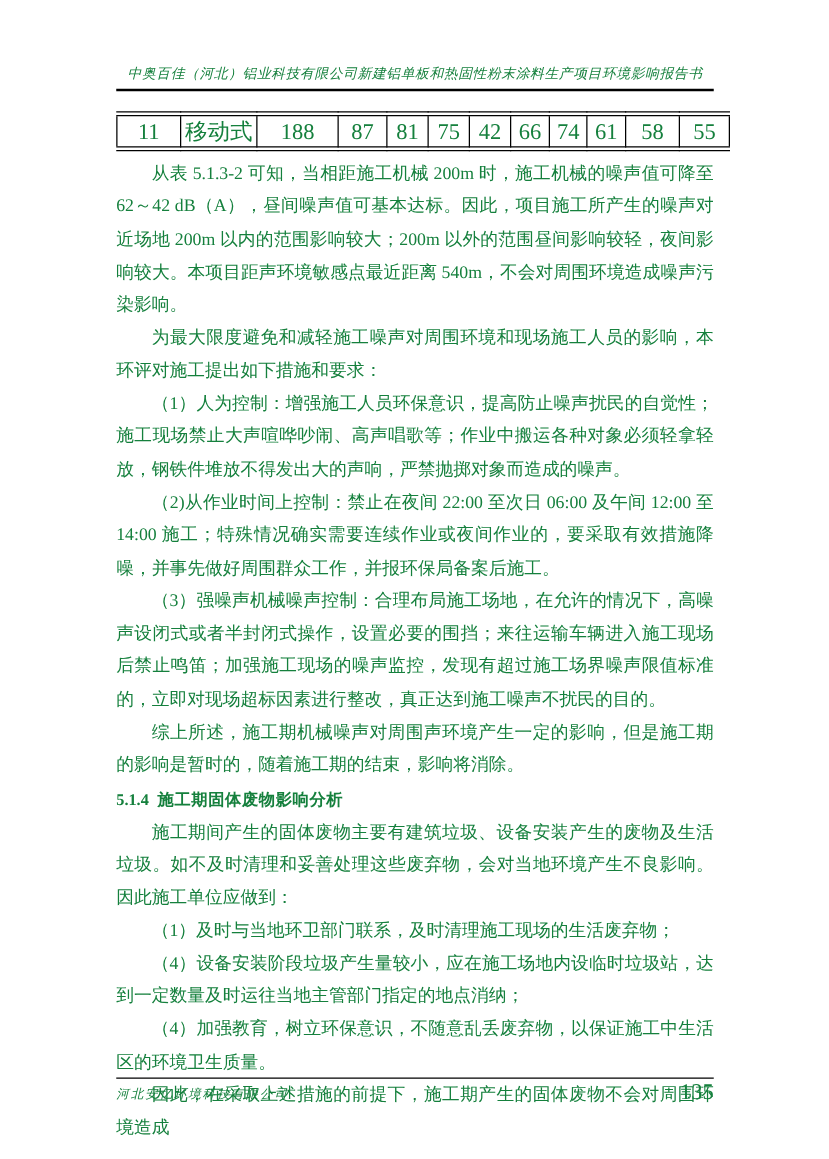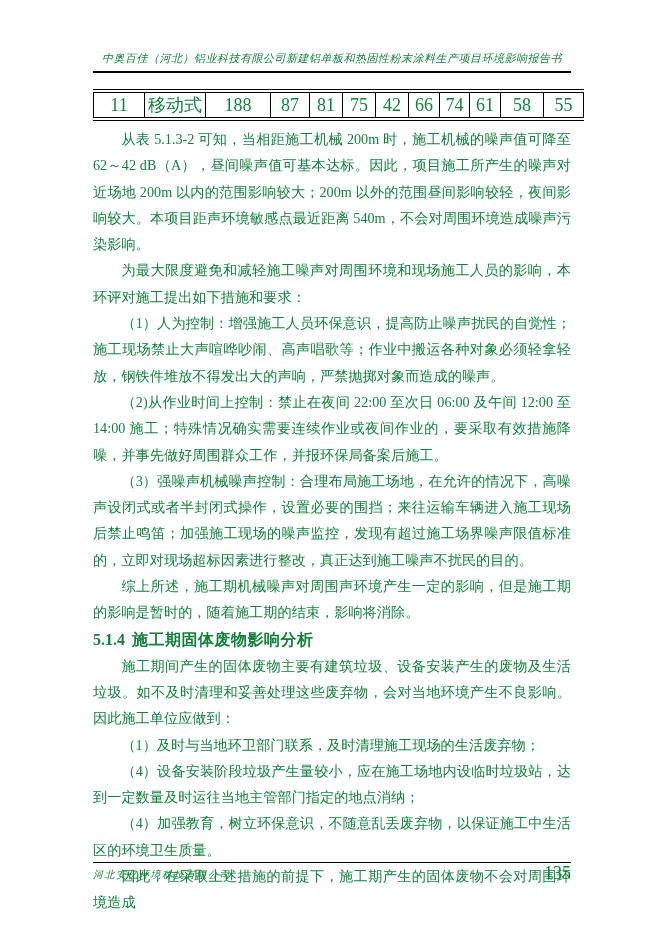--- a/index.html
+++ b/index.html
@@ -58,21 +58,21 @@
     font-size: 14.2px;
     line-height: 26.3px;
     text-align: justify;
   }
   .doc-body p {
     margin: 0;
     text-indent: 2em;
   }
   .doc-body h3.section-heading {
     margin: 0;
-    font-size: 16px;
+    font-size: 13px;
     line-height: 27px;
     font-weight: bold;
     text-indent: 0;
   }
   .doc-body h3 .h-num {
     font-family: "Liberation Serif", serif;
   }
   .doc-body h3 .h-title {
     font-family: "Liberation Sans", "DejaVu Sans", sans-serif;
     margin-left: 7px;

